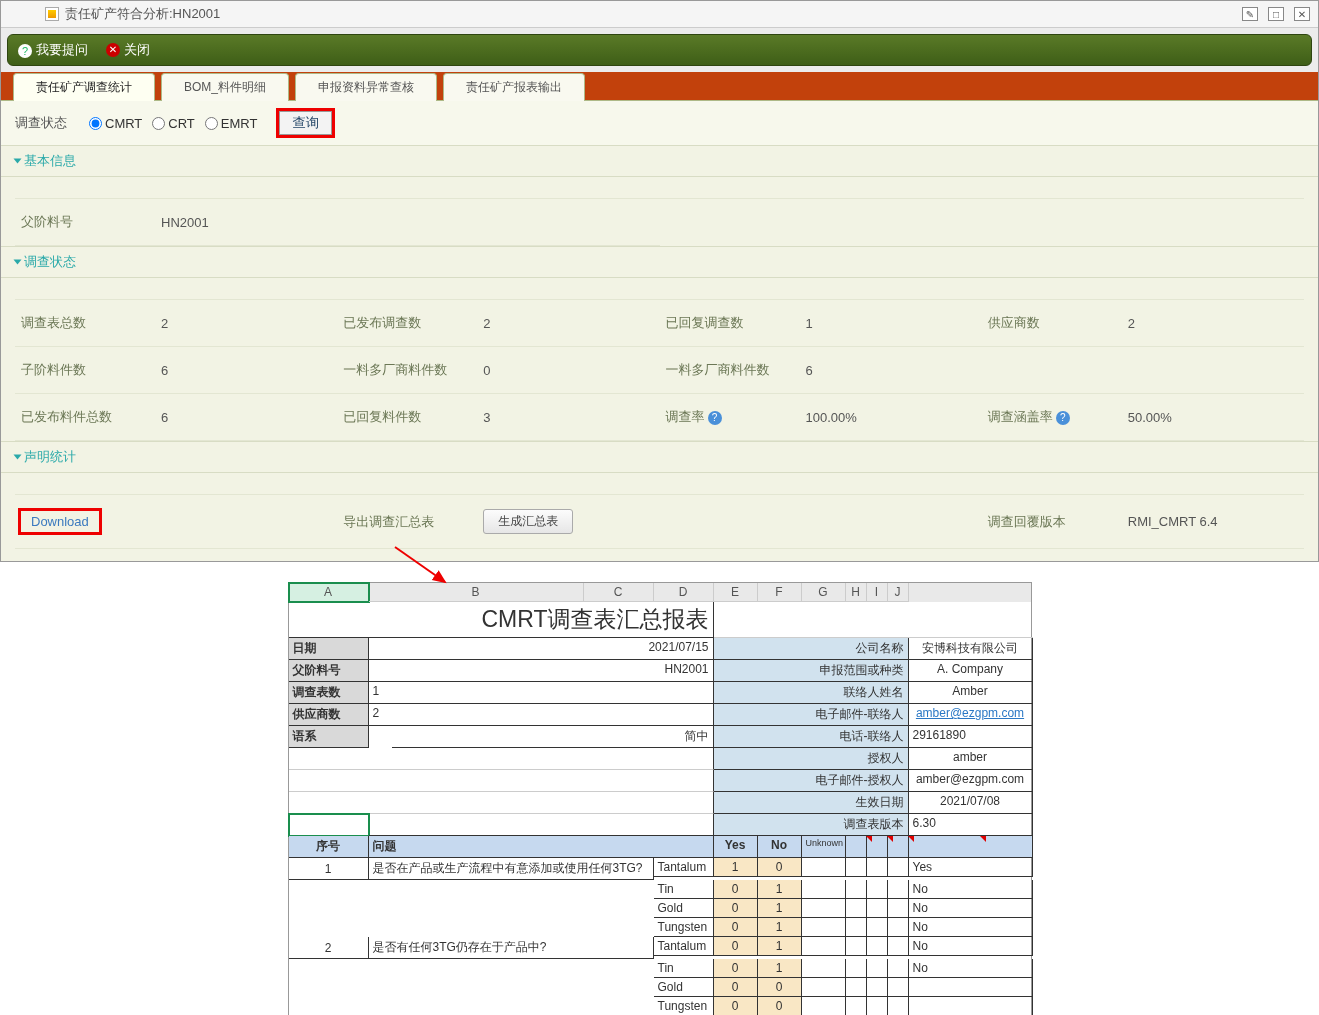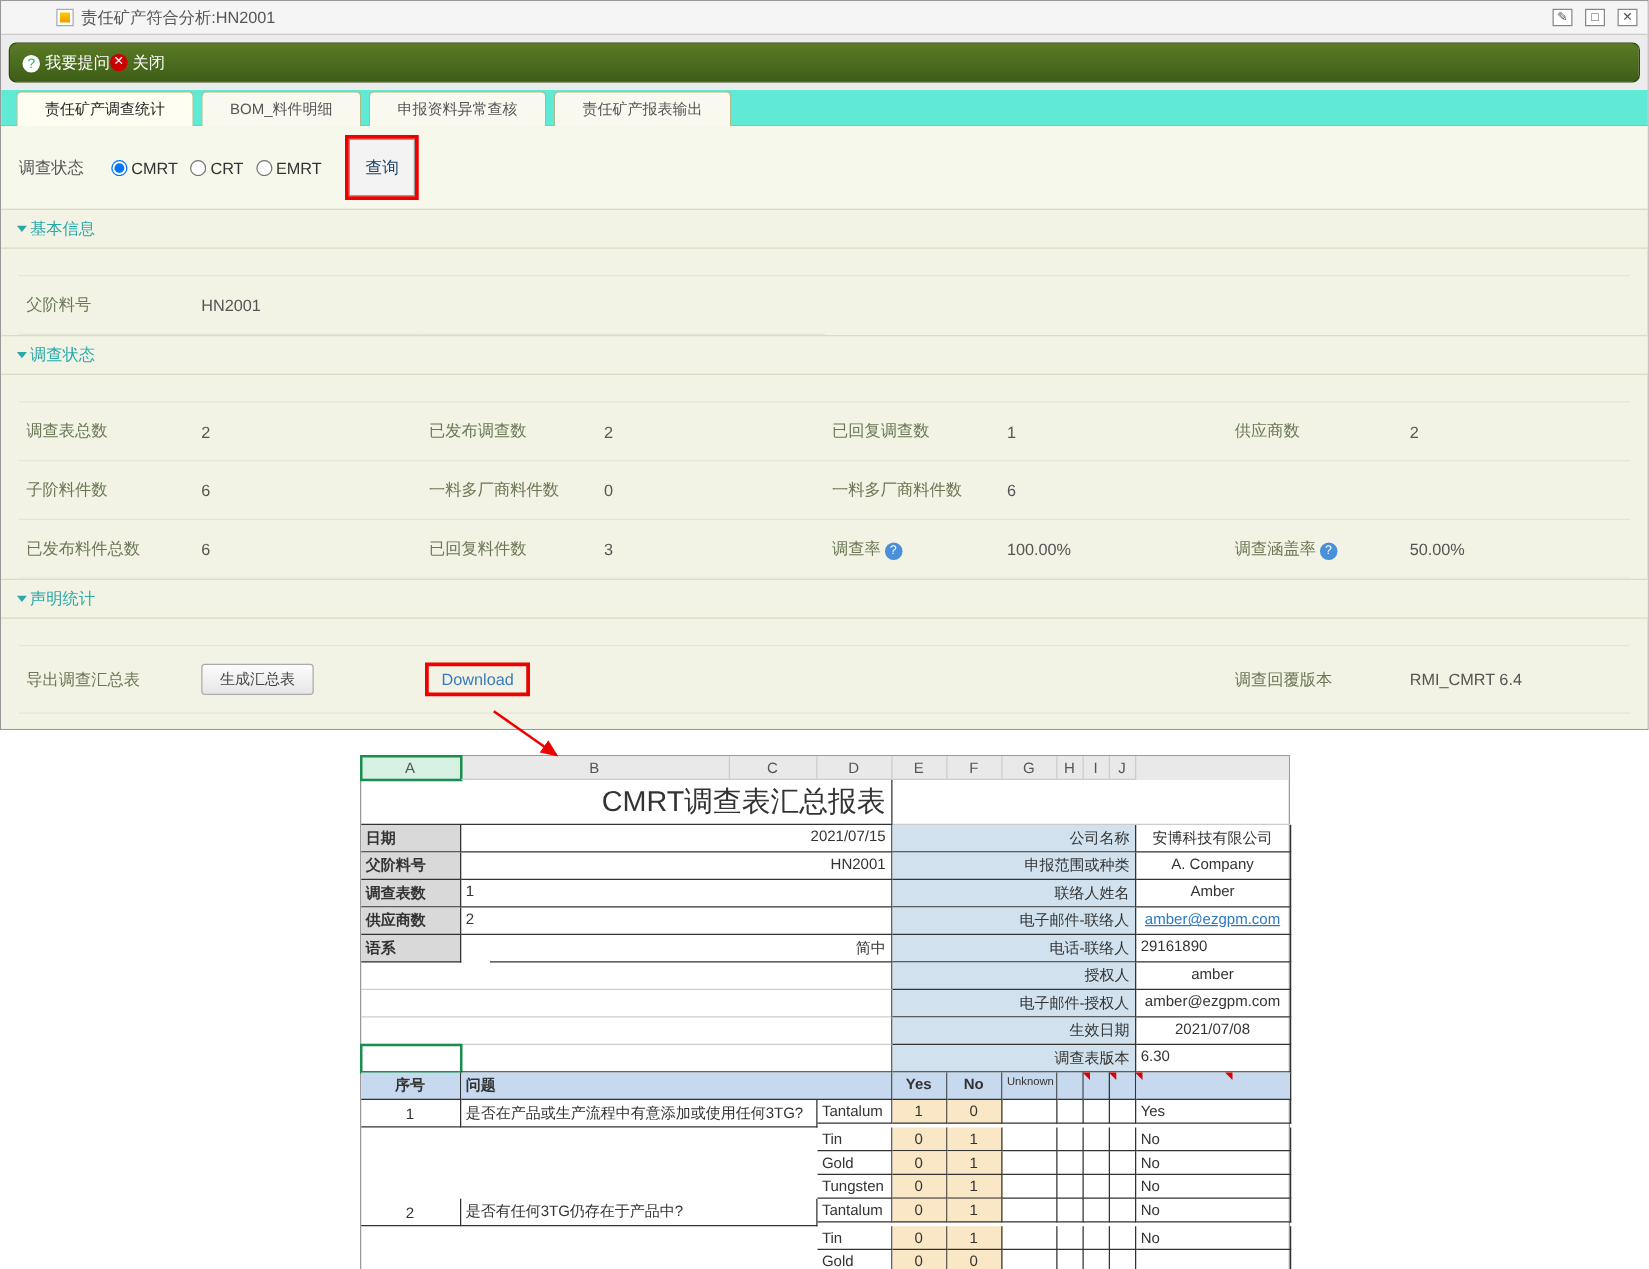--- a/index.html
+++ b/index.html
@@ -8,35 +8,35 @@
 .app-window { width: 1319px; border: 1px solid #999; }
 .titlebar { background: #f5f5f5; border-bottom: 1px solid #ccc; padding: 4px 8px; display: flex; align-items: center; justify-content: space-between; }
 .titlebar-left { display: flex; align-items: center; gap: 6px; margin-left: 36px; }
 .title-icon { width: 14px; height: 14px; background: #fff; border: 1px solid #aaa; display: flex; align-items: center; justify-content: center; }
 .title-icon::after { content: ""; width: 8px; height: 8px; background: linear-gradient(#fc0, #e90); }
 .title-text { font-size: 13px; color: #555; }
 .titlebar-controls { display: flex; gap: 10px; }
 .win-ctrl { width: 16px; height: 14px; border: 1px solid #888; background: #fff; cursor: pointer; display: flex; align-items: center; justify-content: center; font-size: 10px; color: #555; }
 
 .toolbar-wrap { padding: 6px; background: #ececec; }
-.toolbar { background: linear-gradient(#5a7a27, #3e5e17); border: 1px solid #2e4510; border-radius: 6px; padding: 6px 10px; display: flex; color: #fff; font-size: 13px; }
+.toolbar { background: linear-gradient(#5a7a27, #3e5e17); border: 1px solid #2e4510; border-radius: 6px; padding: 6px 10px; display: flex; gap: 18px; color: #fff; font-size: 13px; }
 .tool-item { display: flex; align-items: center; gap: 4px; cursor: pointer; }
 .tool-help::before { content: "?"; display: inline-block; width: 14px; height: 14px; background: #fff; color: #2b6; border-radius: 50%; text-align: center; font-size: 11px; line-height: 14px; }
 .tool-close-icon { display: inline-block; width: 14px; height: 14px; background: #c00; color: #fff; border-radius: 50%; text-align: center; font-size: 10px; line-height: 14px; }
 
-.tabstrip { background: #5eead4; padding: 0 12px; display: flex; gap: 6px; border-bottom: 1px solid #aeb987; }
+.tabstrip { background: #c2410c; padding: 0 12px; display: flex; gap: 6px; border-bottom: 1px solid #aeb987; }
 .tab { padding: 5px 22px; background: #f9f9f0; border: 1px solid #aeb987; border-bottom: none; border-radius: 4px 4px 0 0; cursor: pointer; font-size: 12px; color: #555; position: relative; top: 1px; }
 .tab.active { background: #fefff2; color: #222; }
 
 .content { background: #f2f3e4; padding-bottom: 12px; }
 .filter-row { padding: 10px 14px; display: flex; align-items: center; gap: 22px; background: #f7f8ec; }
 .filter-label { color: #555; }
 .radio-group { display: flex; gap: 10px; align-items: center; justify-content: center; }
 .radio-group label { display: flex; align-items: center; gap: 3px; cursor: pointer; }
-.btn-query { padding: 13px 12px; background: #f3f3f3; border: 1px solid #999; cursor: pointer; color: #246; }
+.btn-query { padding: 2px 12px; background: #f3f3f3; border: 1px solid #999; cursor: pointer; color: #246; }
 .red-outline { outline: 3px solid #e00; }
 
 .section-head { padding: 6px 14px; border-top: 1px solid #d8dcc4; border-bottom: 1px solid #d8dcc4; color: #2aa9a9; font-size: 13px; display: flex; align-items: center; gap: 4px; background: #f2f3e4; }
 .section-head::before { content: ""; width: 0; height: 0; border-left: 5px solid #2aa9a9; border-top: 4px solid transparent; border-bottom: 4px solid transparent; transform: rotate(90deg); }
 
 .info-grid { display: grid; grid-template-columns: 1fr 1fr 1fr 1fr; padding: 0 14px; }
 .info-cell { display: grid; grid-template-columns: 140px 1fr; padding: 14px 6px; border-bottom: 1px solid #e3e6d2; align-items: center; }
 .info-label { color: #6b7755; }
 .info-value { color: #555; }
 .info-row5 { display: grid; grid-template-columns: repeat(4, 1fr); padding: 0 14px; }
@@ -183,26 +183,26 @@
         </div>
       <div class="info-cell">
           <span class="info-label"><span>调查涵盖率</span><span class="help-icon">?</span></span>
           <span class="info-value">50.00%</span>
         </div>
     </div>
 
     <div class="section-head">声明统计</div>
     <div style="height:22px;border-bottom:1px solid #e3e6d2;margin:0 14px;"></div>
     <div class="info-row5">
+      <div class="info-cell" style="grid-template-columns:1fr;">
+          <span class="download-link red-outline" style="padding:3px 10px;display:inline-block;width:fit-content;">Download</span>
+        </div>
       <div class="info-cell">
           <span class="info-label">导出调查汇总表</span>
           <span><button class="gen-btn">生成汇总表</button></span>
-        </div>
-      <div class="info-cell" style="grid-template-columns:1fr;">
-          <span class="download-link red-outline" style="padding:3px 10px;display:inline-block;width:fit-content;">Download</span>
         </div>
       <div class="info-cell"></div>
       <div class="info-cell">
           <span class="info-label">调查回覆版本</span>
           <span class="info-value">RMI_CMRT 6.4</span>
         </div>
     </div>
   </div>
 </div>
 

